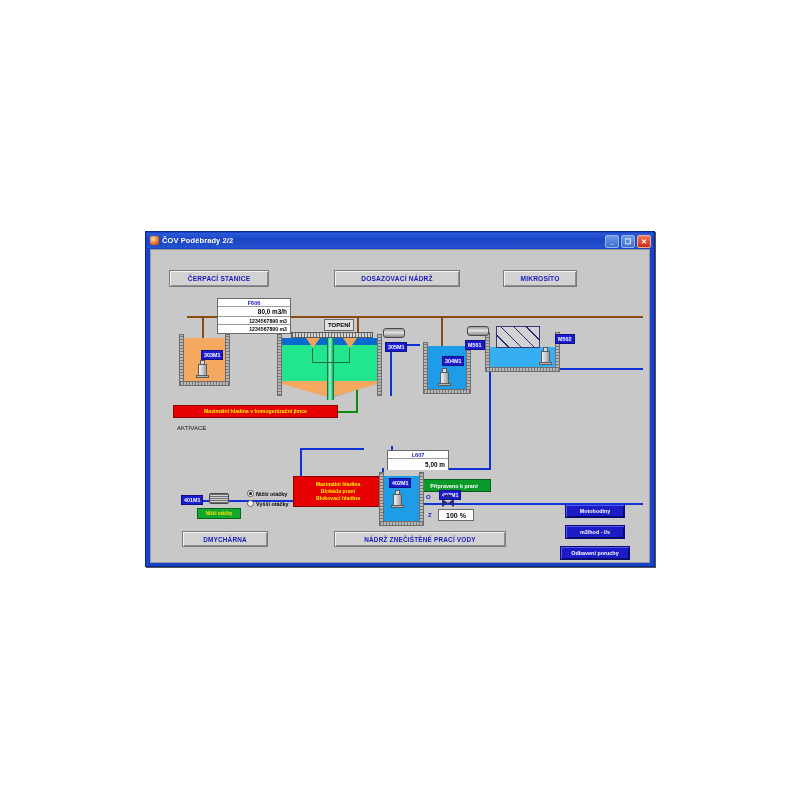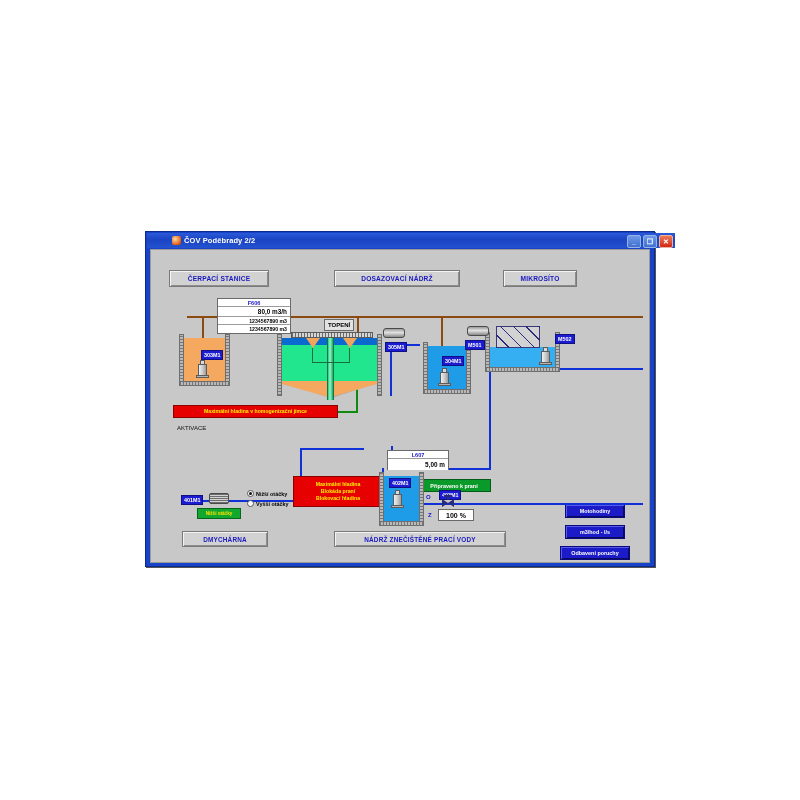--- a/index.html
+++ b/index.html
@@ -5,21 +5,21 @@
   html,body{margin:0;padding:0;background:#fff;}
   body{width:800px;height:800px;font-family:"Liberation Sans",sans-serif;overflow:hidden;}
   #stage{position:relative;width:800px;height:800px;background:#ffffff;}
 
   
   #win{position:absolute;left:145px;top:231px;width:510px;height:336px;
        background:#1843c8;border:1px solid #0b2a8c;box-sizing:border-box;
        box-shadow:1px 1px 0 #555;}
   #titlebar{position:absolute;left:1px;top:1px;width:506px;height:15px;
      background:linear-gradient(to bottom,#2a5ad8 0%,#1a44c4 45%,#2452cf 100%);
-     display:flex;align-items:center;padding-left:22px;}
+     display:flex;align-items:center;}
   #titleicon{width:9px;height:9px;margin-left:3px;margin-right:3px;
      background:radial-gradient(circle at 35% 35%,#ffd9a0 0%,#e06010 70%,#a03a05 100%);
      border-radius:2px;flex:none;}
   #titletext{color:#ffffff;font-size:7.5px;font-weight:bold;letter-spacing:.1px;
      white-space:nowrap;font-family:"Liberation Sans",sans-serif;}
   #wbtns{position:absolute;right:2px;top:2px;display:flex;gap:2px;}
   .wbtn{width:12px;height:11px;border:1px solid #96b4e8;border-radius:2px;
      display:flex;align-items:center;justify-content:center;
      font-size:7px;color:#ffffff;font-weight:bold;line-height:1;}
   .wmin{background:linear-gradient(to bottom,#6f9ae8,#3f6fd0);}

